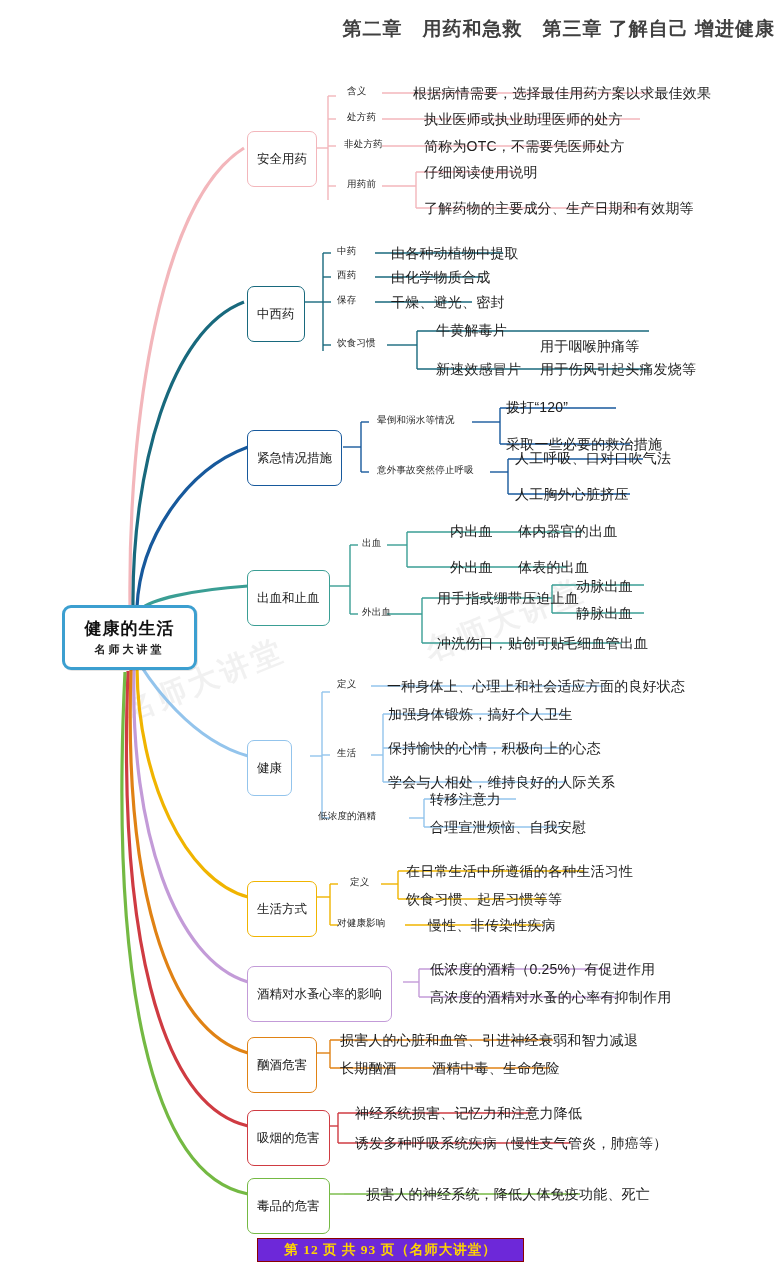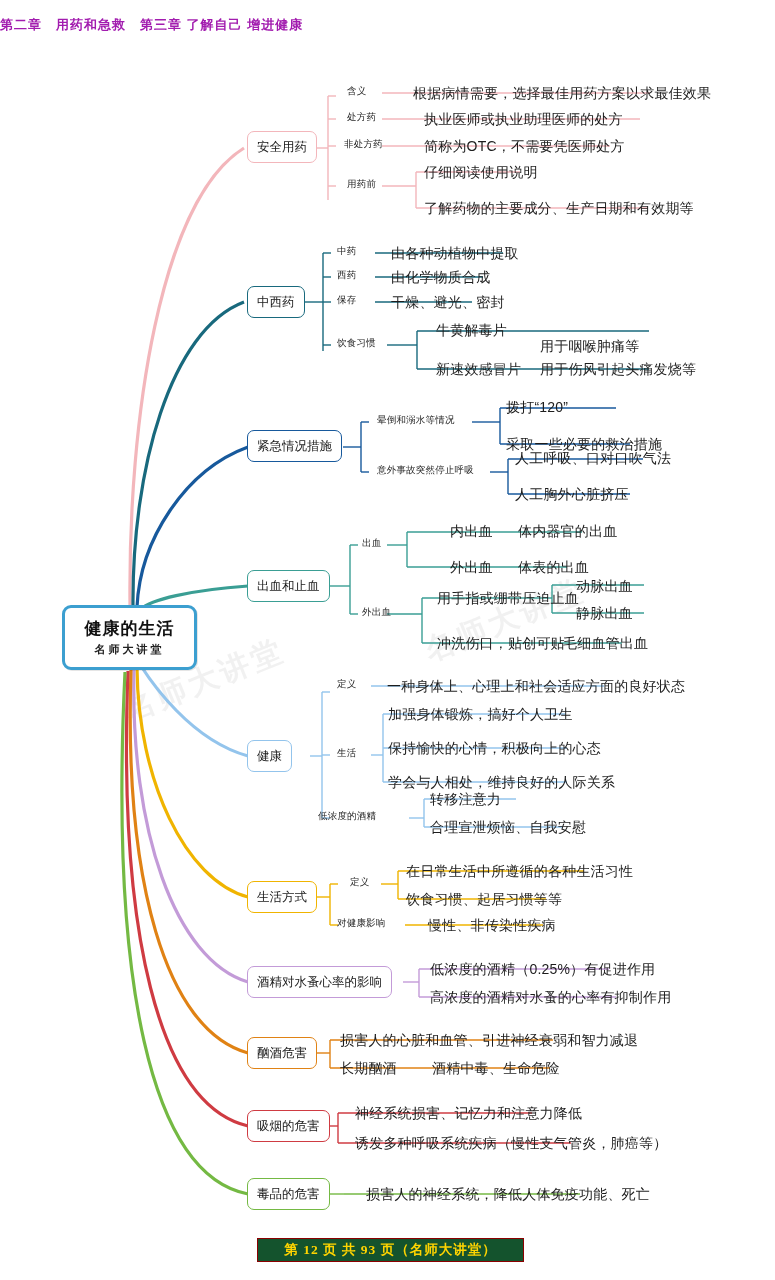--- a/index.html
+++ b/index.html
@@ -2,52 +2,52 @@
 <html><head>
 <meta charset="utf-8">
 <style>
   html,body{margin:0;padding:0;}
   body{
     width:775px;height:1280px;background:#ffffff;
     font-family:"Liberation Sans","DejaVu Sans",sans-serif;
     position:relative;overflow:hidden;color:#1a1a1a;
   }
   #title{
-    position:absolute;left:0;top:16px;width:775px;text-align:left;
-    font-size:13px;font-weight:700;letter-spacing:1px;color:#a21caf;
+    position:absolute;left:0;top:16px;width:775px;text-align:right;
+    font-size:19px;font-weight:700;letter-spacing:1px;color:#404040;
   }
   #canvas{position:absolute;left:0;top:0;width:775px;height:1280px;}
   svg.links{position:absolute;left:0;top:0;width:775px;height:1280px;pointer-events:none;}
 
   .node{position:absolute;box-sizing:border-box;background:#fff;
     border-radius:7px;display:flex;flex-direction:column;
     align-items:center;justify-content:center;line-height:1.15;}
 
   #root{
     left:62px;top:605px;width:135px;height:65px;
     border:3px solid #3c9fd0;border-radius:9px;
     box-shadow:1px 1px 0 rgba(0,0,0,.10);
   }
   #root .t1{font-size:17px;font-weight:700;color:#111;letter-spacing:1px;}
   #root .t2{font-size:11px;font-weight:700;color:#222;letter-spacing:3px;
     margin-top:4px;font-family:"Liberation Serif","DejaVu Serif",serif;}
 
   .branch-node{
-    border-width:1.6px;border-style:solid;padding:8px 9px;
+    border-width:1.6px;border-style:solid;padding:20px 9px;
     font-size:12.5px;white-space:nowrap;color:#1a1a1a;
   }
 
   .leaf{position:absolute;font-size:9.5px;white-space:nowrap;color:#1d1d1d;
     letter-spacing:.2px;}
   .leaf.l2{font-size:9.5px;}
   .leaf.l3{font-size:14px;}
 
   #footer{
     position:absolute;left:257px;top:1238px;width:265px;height:22px;
-    background:#14532d;border:1px solid #8b0000;
+    background:#6d28d9;border:1px solid #8b0000;
     display:flex;align-items:center;justify-content:center;
     color:#ffd400;font-size:13.5px;font-weight:700;letter-spacing:1px;
     font-family:"Liberation Serif","DejaVu Serif",serif;
   }
   .wm{position:absolute;color:rgba(140,140,140,.12);font-size:30px;
     font-weight:700;transform:rotate(-22deg);pointer-events:none;
     letter-spacing:4px;}
 </style>
 </head>
 <body>

